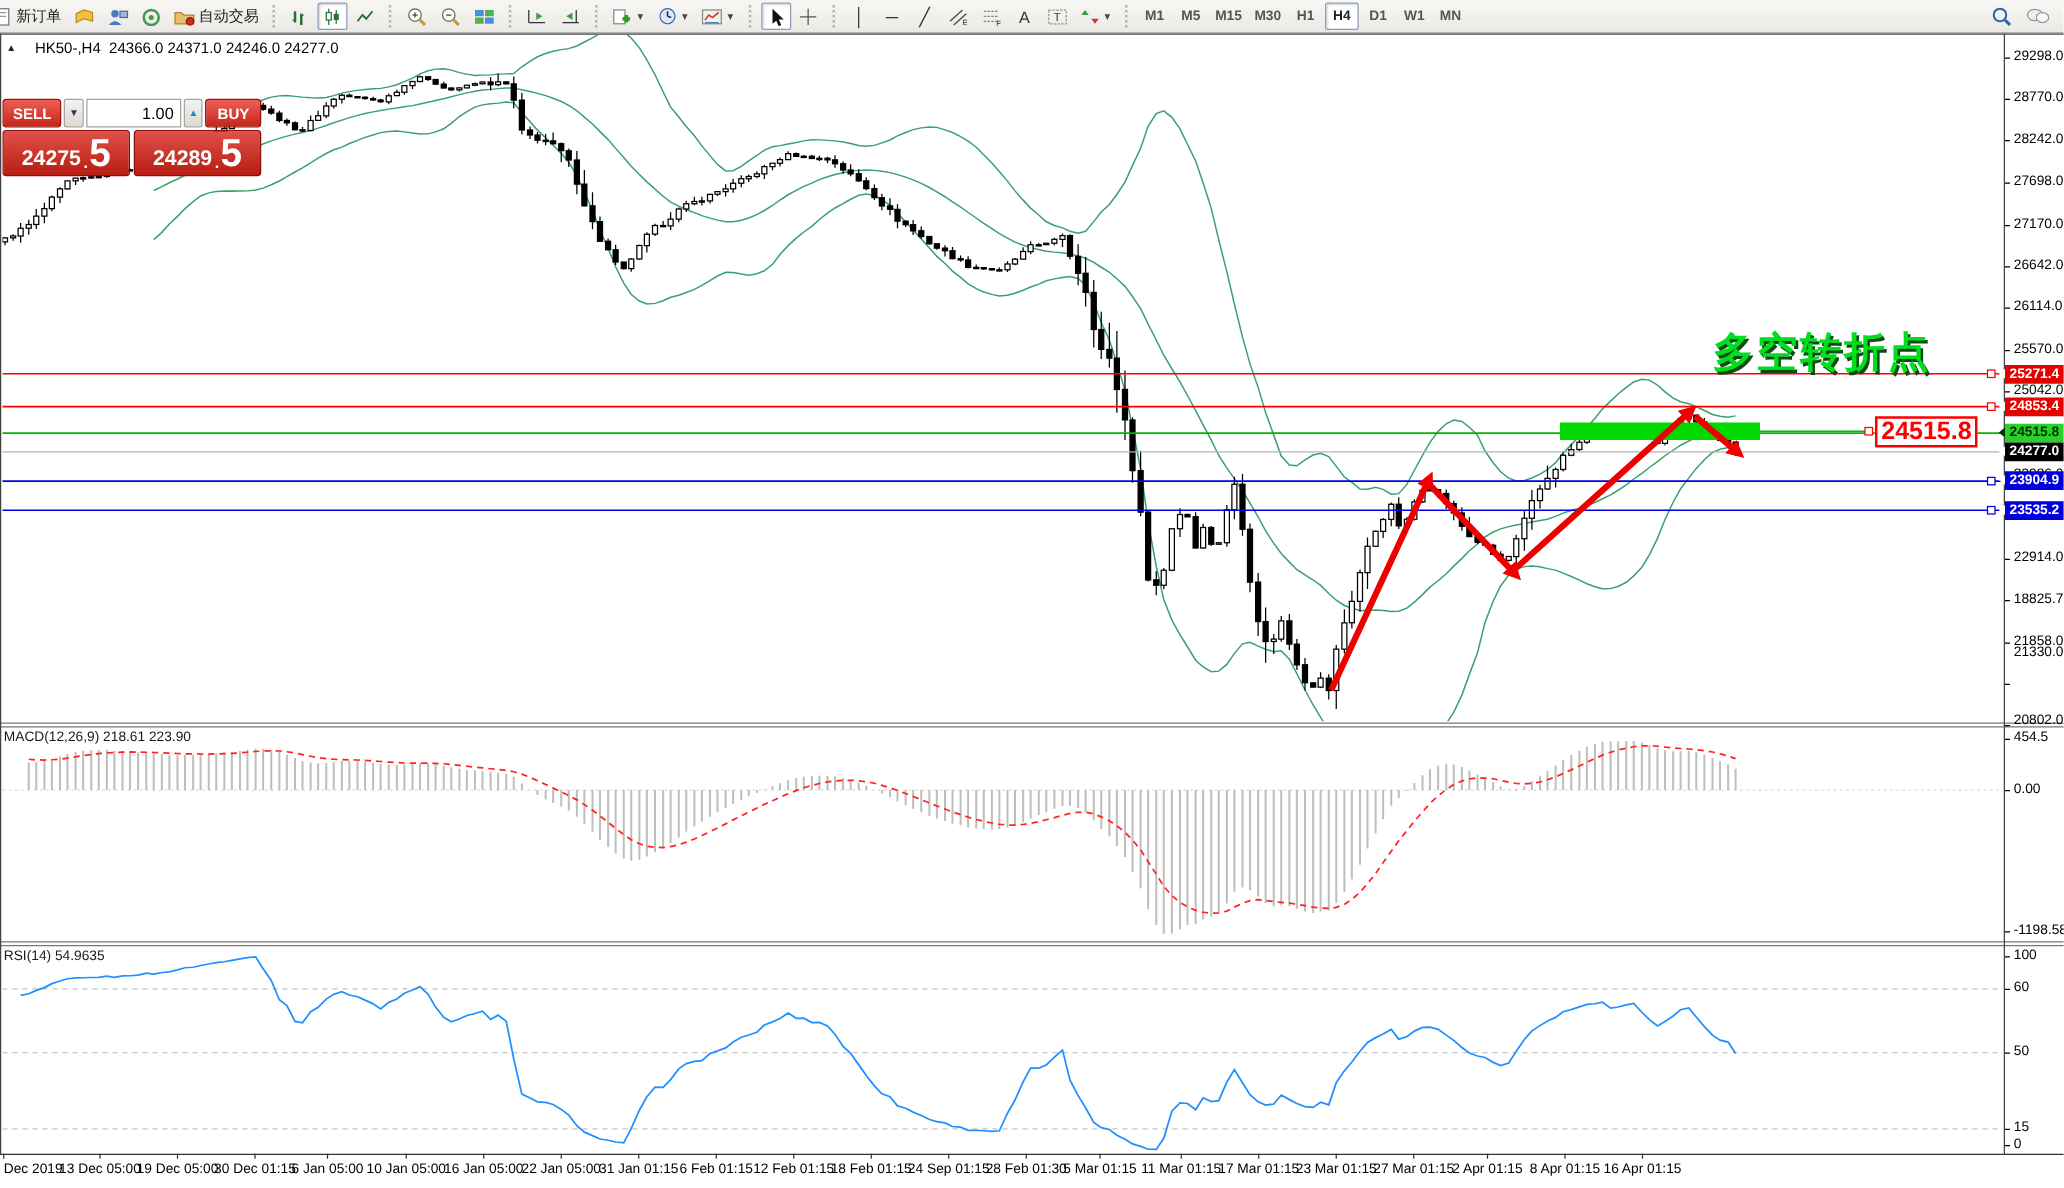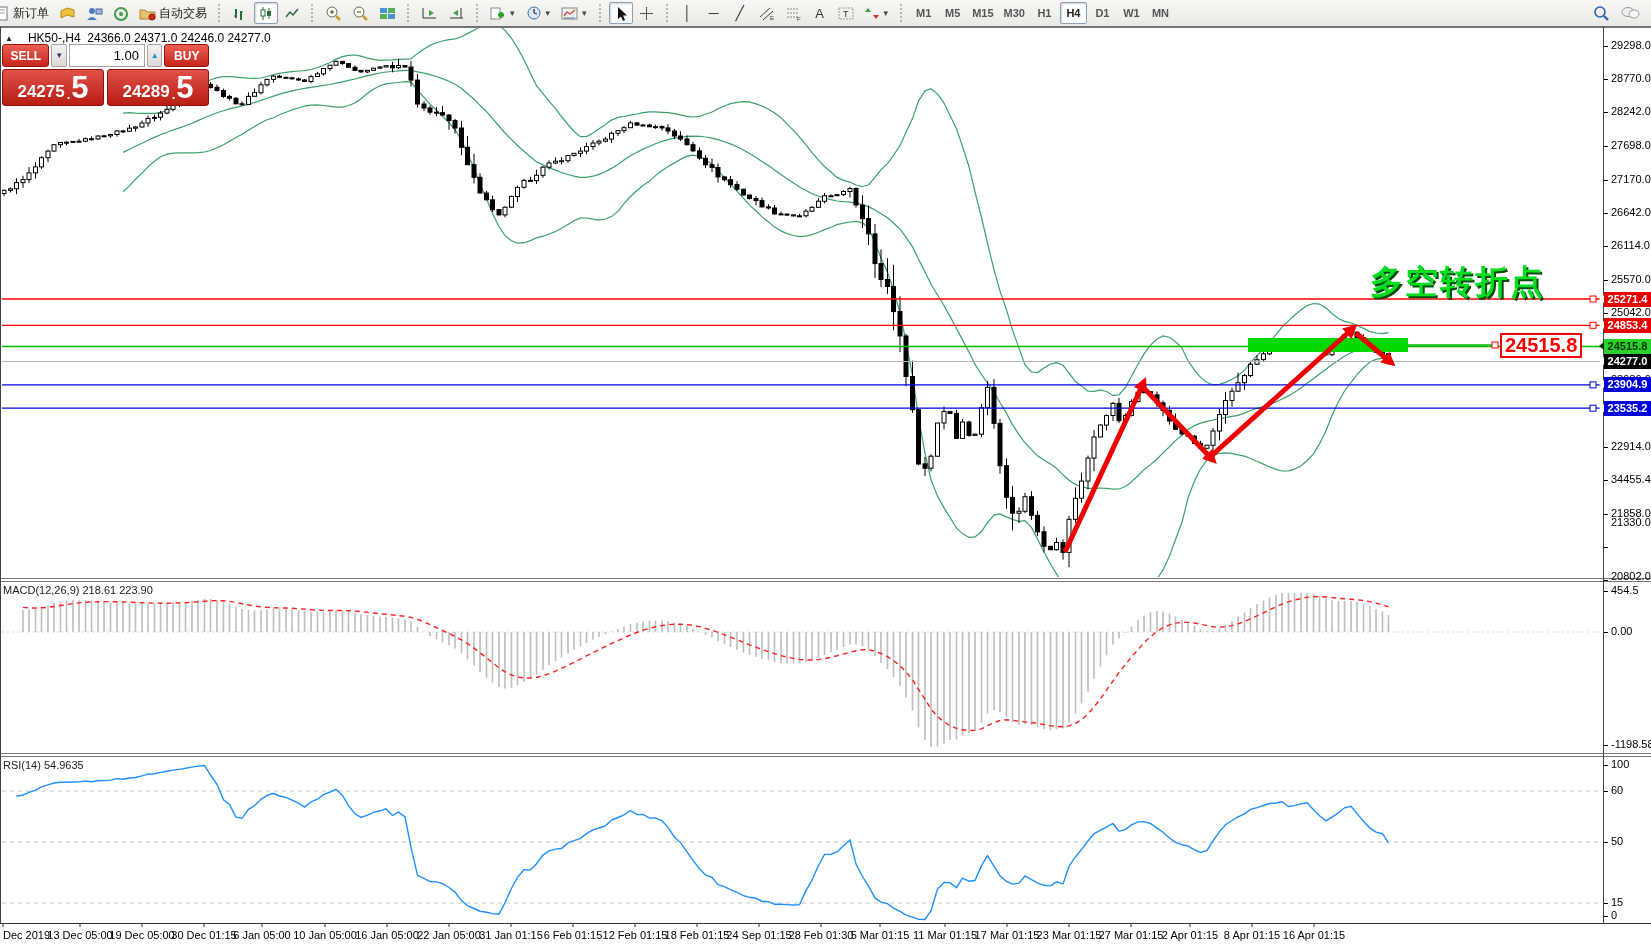--- a/index.html
+++ b/index.html
@@ -27,21 +27,21 @@
   
   .hsep { position:absolute; left:0; width:1651px; height:1px; background:#777; }
   .vline { position:absolute; width:1px; background:#444; }
   #ohlc-header { position:absolute; left:5px; top:31px; z-index:5; font-size:12px; color:#000;
     white-space:nowrap; }
   #collapse-tri { font-size:8px; color:#222; margin-right:4px; vertical-align:1px; }
   #ohlc-header b { font-weight:normal;margin-left:11px; }
 
   
   #trade-panel { position:absolute; left:2px; top:44px; width:207px; z-index:6; }
-  #tp-row1 { display:flex; height:23px; gap:2px; }
+  #tp-row1 { display:flex; height:23px; gap:2px;margin-top:35px; }
   .tp-btn { background:linear-gradient(#ec6055,#c6251a); border:1px solid #991409;
     border-radius:3px; color:#fff; font-weight:bold; font-size:12px;
     display:flex; align-items:center; justify-content:center; }
   #sell-btn { width:49px; } #buy-btn { width:46px; }
   .spin-btn { width:16px; background:linear-gradient(#f4f3f1,#dcd9d4); border:1px solid #a7a39c;
     border-radius:2px; font-size:8px; color:#336; display:flex; align-items:center; justify-content:center; }
   #volume-input { width:76px; border:1px solid #a7a39c; font-size:13px; text-align:right;
     padding-right:5px; color:#000; }
   #tp-row2 { display:flex; gap:3px; margin-top:2px; height:37px; }
   .tp-price { flex:1; background:linear-gradient(#e05148,#b81d12); border:1px solid #8f1008;
@@ -1094,21 +1094,21 @@
       <div class="ptick" style="top: 273px;">25570.0</div>
       <div class="pmark" style="top: 313px;"></div>
       <div class="ptick" style="top: 306px;">25042.0</div>
       <div class="pmark" style="top: 380px;"></div>
       <div class="ptick" style="top: 373px;">23986.0</div>
       <div class="pmark" style="top: 413px;"></div>
       <div class="ptick" style="top: 406px;">23458.0</div>
       <div class="pmark" style="top: 447px;"></div>
       <div class="ptick" style="top: 440px;">22914.0</div>
       <div class="pmark" style="top: 480px;"></div>
-      <div class="ptick" style="top: 473px;">34455.4</div>
+      <div class="ptick" style="top: 473px;">18825.7</div>
       <div class="pmark" style="top: 514px;"></div>
       <div class="ptick" style="top: 507px;">21858.0</div>
       <div class="pmark" style="top: 547px;"></div>
       <div class="ptick" style="top: 516px;">21330.0</div>
       <div class="pmark" style="top: 580px;"></div>
       <div class="ptick" style="top: 570px;">20802.0</div>
       <div class="badge" style="top: 292px; background: rgb(230, 0, 0); color: rgb(255, 255, 255);">25271.4</div>
       <div class="badge" style="top: 318px; background: rgb(230, 0, 0); color: rgb(255, 255, 255);">24853.4</div>
       <div class="badge" style="top: 339px; background: rgb(43, 209, 43); color: rgb(0, 51, 0);">24515.8</div>
       <div class="badge" style="top: 354px; background: rgb(0, 0, 0); color: rgb(255, 255, 255);">24277.0</div>

